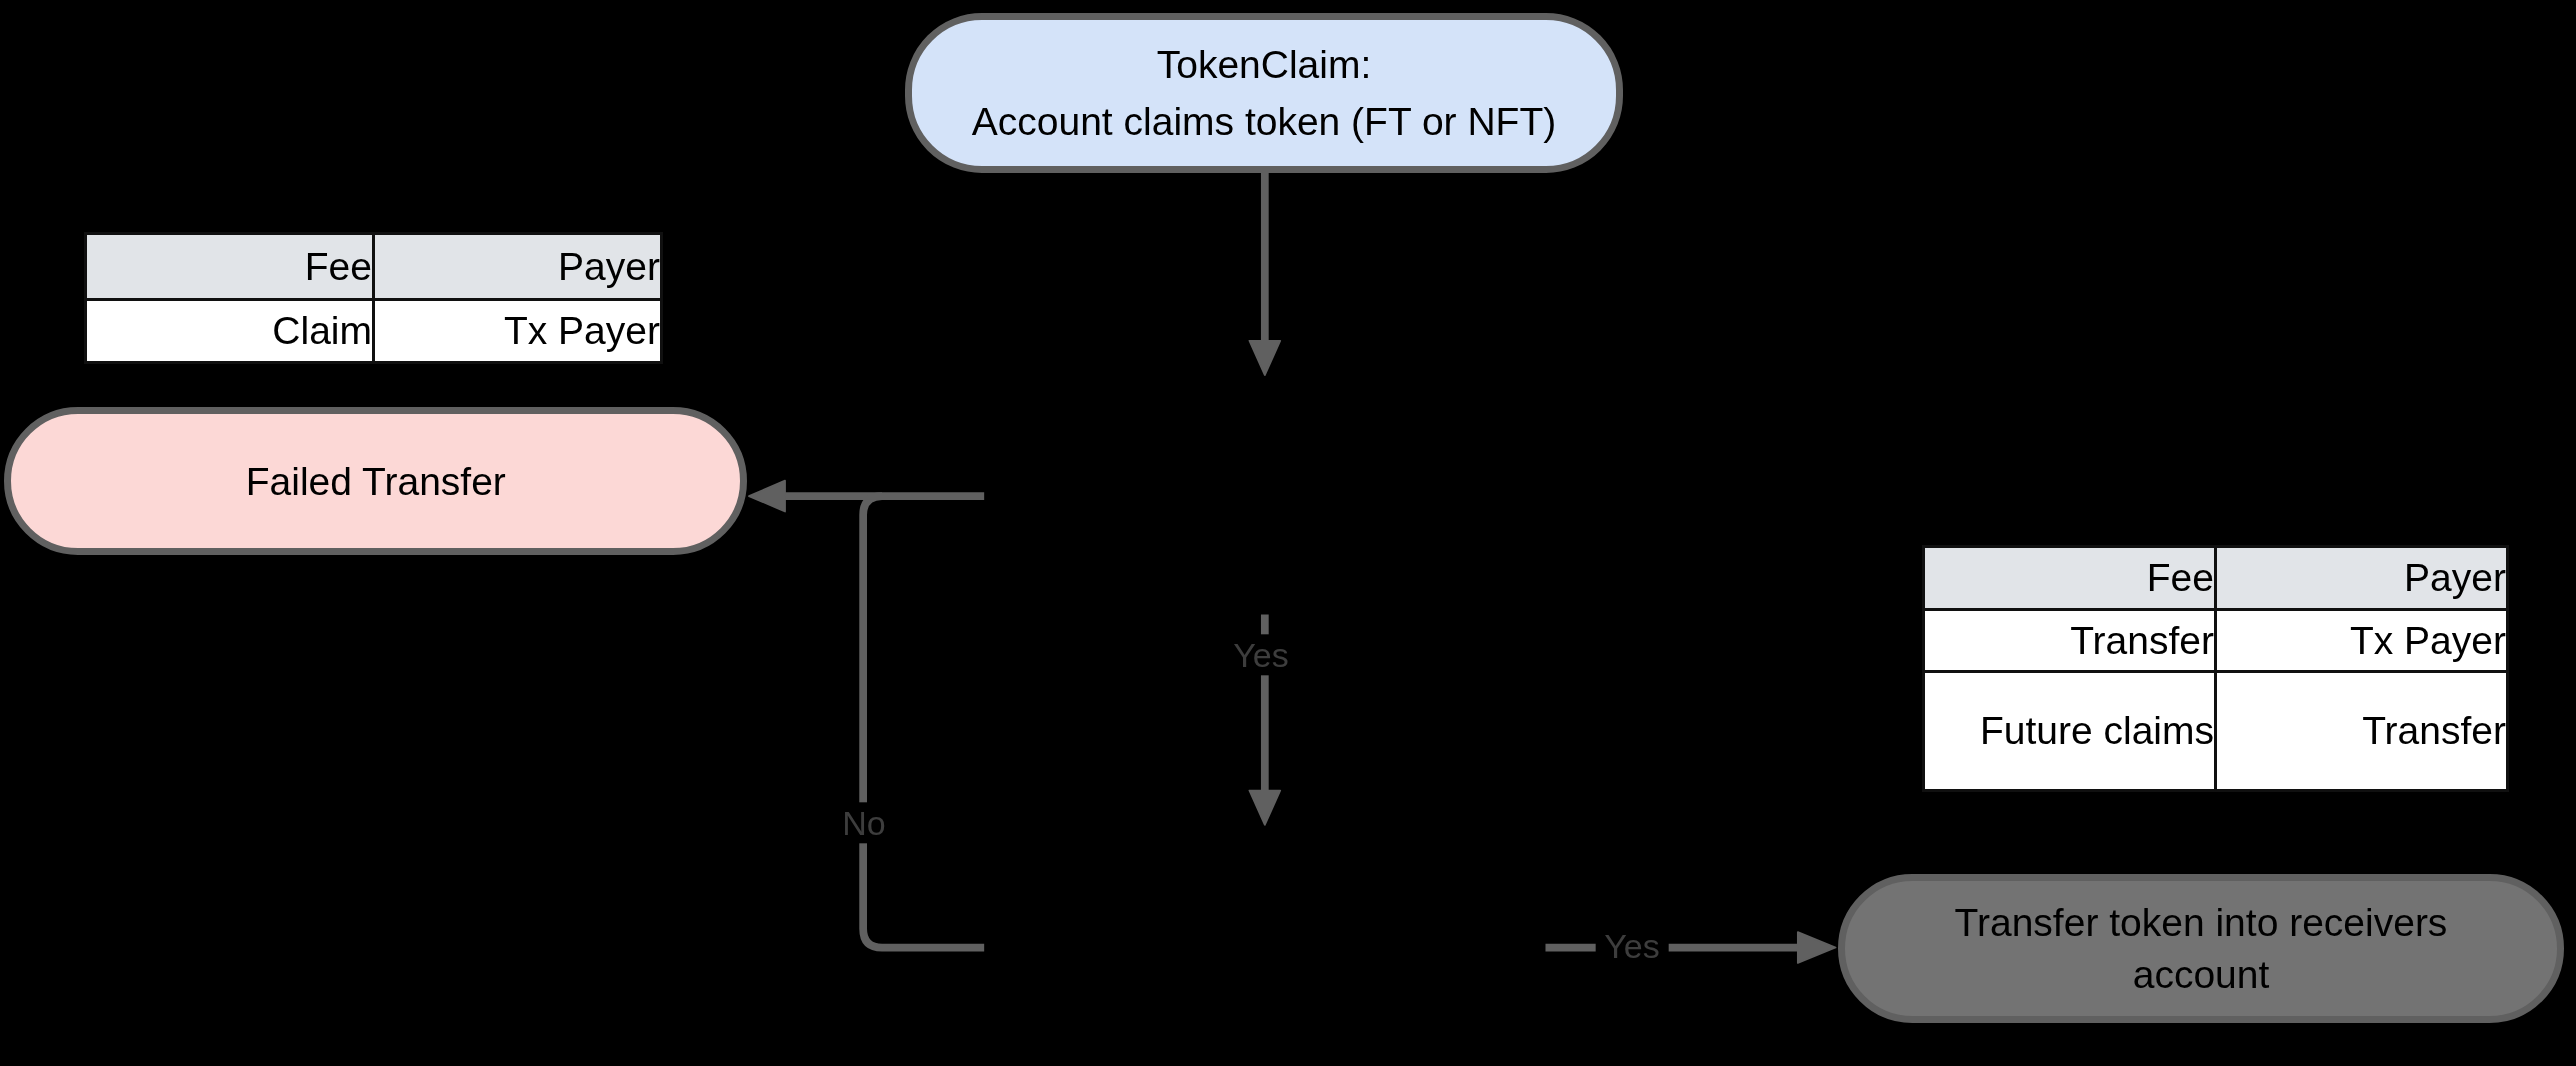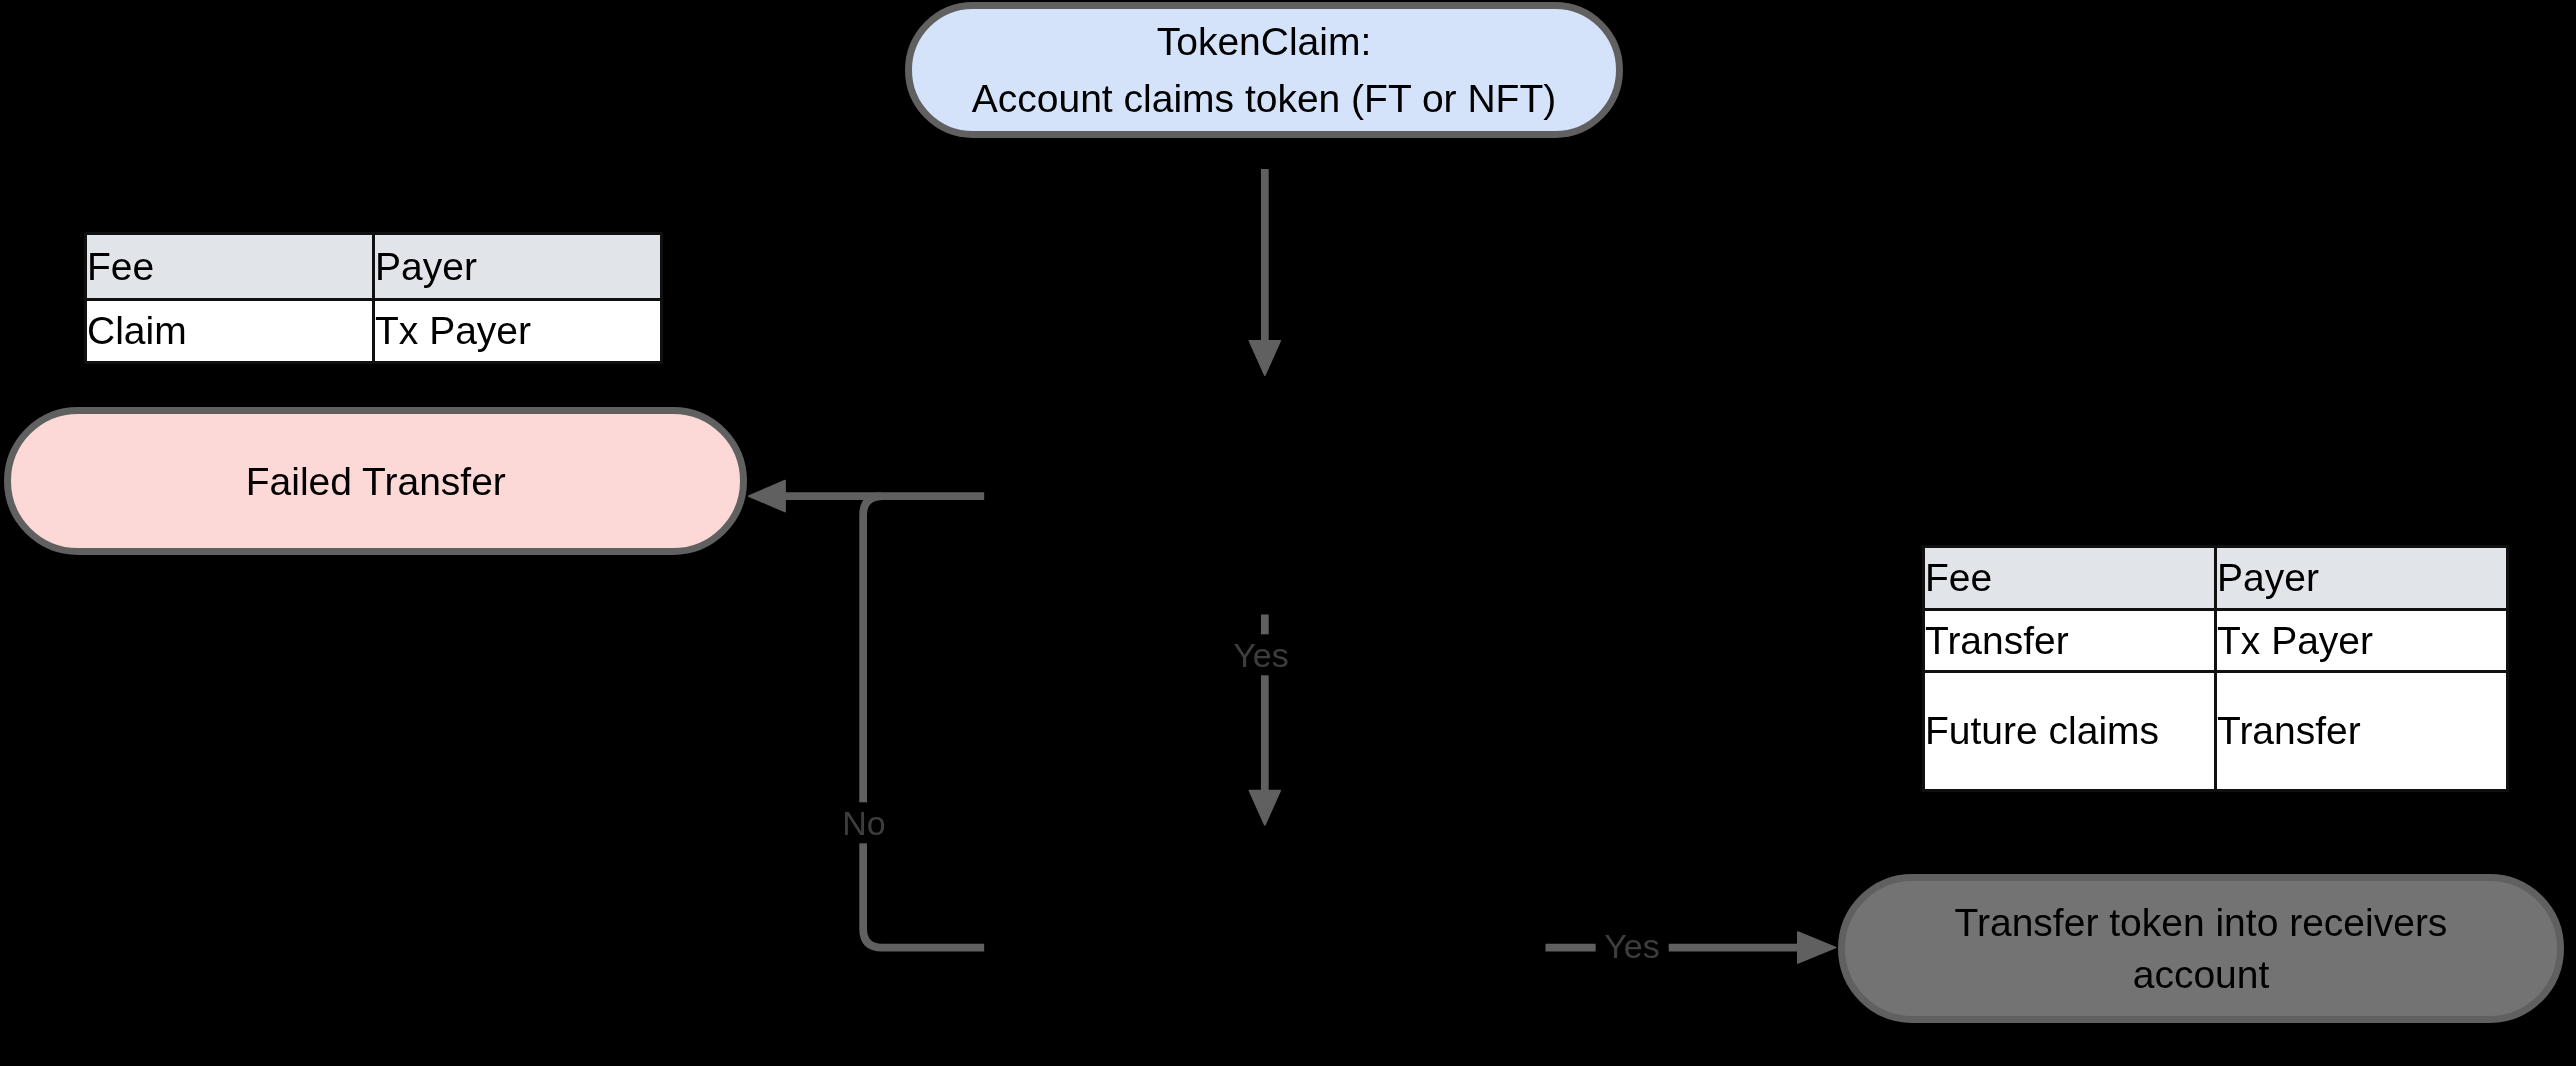--- a/index.html
+++ b/index.html
@@ -15,21 +15,21 @@
   #connectors path{stroke:var(--line,#606060);stroke-width:9;fill:none;stroke-linecap:butt;}
   #connectors polygon{fill:var(--line,#606060);stroke:var(--line,#606060);stroke-width:2;stroke-linejoin:round;}
   
   .pill{
     position:absolute;box-sizing:border-box;
     border:7.7px solid var(--shape-border,#606060);
     border-radius:77px;
     display:flex;align-items:center;justify-content:center;text-align:center;
     color:#000;font-size:39px;line-height:57px;white-space:pre-line;
   }
-  .pill-start{left:905px;top:2px;width:718px;height:136px;}
+  .pill-start{left:905px;top:13px;width:718px;height:160px;}
   .pill-failed{left:4.3px;top:407px;width:743px;height:148px;}
   .pill-success{left:1838px;top:874px;width:726px;height:149px;line-height:52px;}
   
   .diamond{position:absolute;}
   .diamond svg{position:absolute;left:0;top:0;overflow:visible;}
   .diamond svg polygon{stroke:var(--shape-border,#606060);stroke-width:9;stroke-linejoin:round;}
   .diamond .dtext{
     position:absolute;left:0;top:0;width:100%;height:100%;
     display:flex;align-items:center;justify-content:center;text-align:center;
     color:#000;font-size:39px;line-height:50px;white-space:pre-line;
@@ -41,21 +41,21 @@
     position:absolute;transform:translate(-50%,-50%);
     background:var(--bg,#000);color:var(--label,#3d3d3d);
     font-size:34px;font-weight:normal;padding:1.7px 8.6px;line-height:38px;
   }
   .edge-label-yes1{left:1261px;top:655px;}
   .edge-label-no{left:864px;top:823px;}
   .edge-label-yes2{left:1632px;top:946px;}
   
   .fee-table{position:absolute;border-collapse:collapse;table-layout:fixed;}
   .fee-table th,.fee-table td{
-    border:3.4px solid #101010;text-align:left;vertical-align:middle;
+    border:3.4px solid #101010;text-align:right;vertical-align:middle;
     color:#000;font-size:39px;font-weight:normal;padding:0;
     background:#fff;
   }
   .table-claim{left:84px;top:232px;}
   .table-claim th{width:285px;height:63px;}
   .table-claim td{height:60px;}
   .table-transfer{left:1922px;top:545px;}
   .table-transfer th{width:289px;height:60px;}
   .table-transfer tr.r1 td{height:59px;}
   .table-transfer tr.r2 td{height:116px;}

